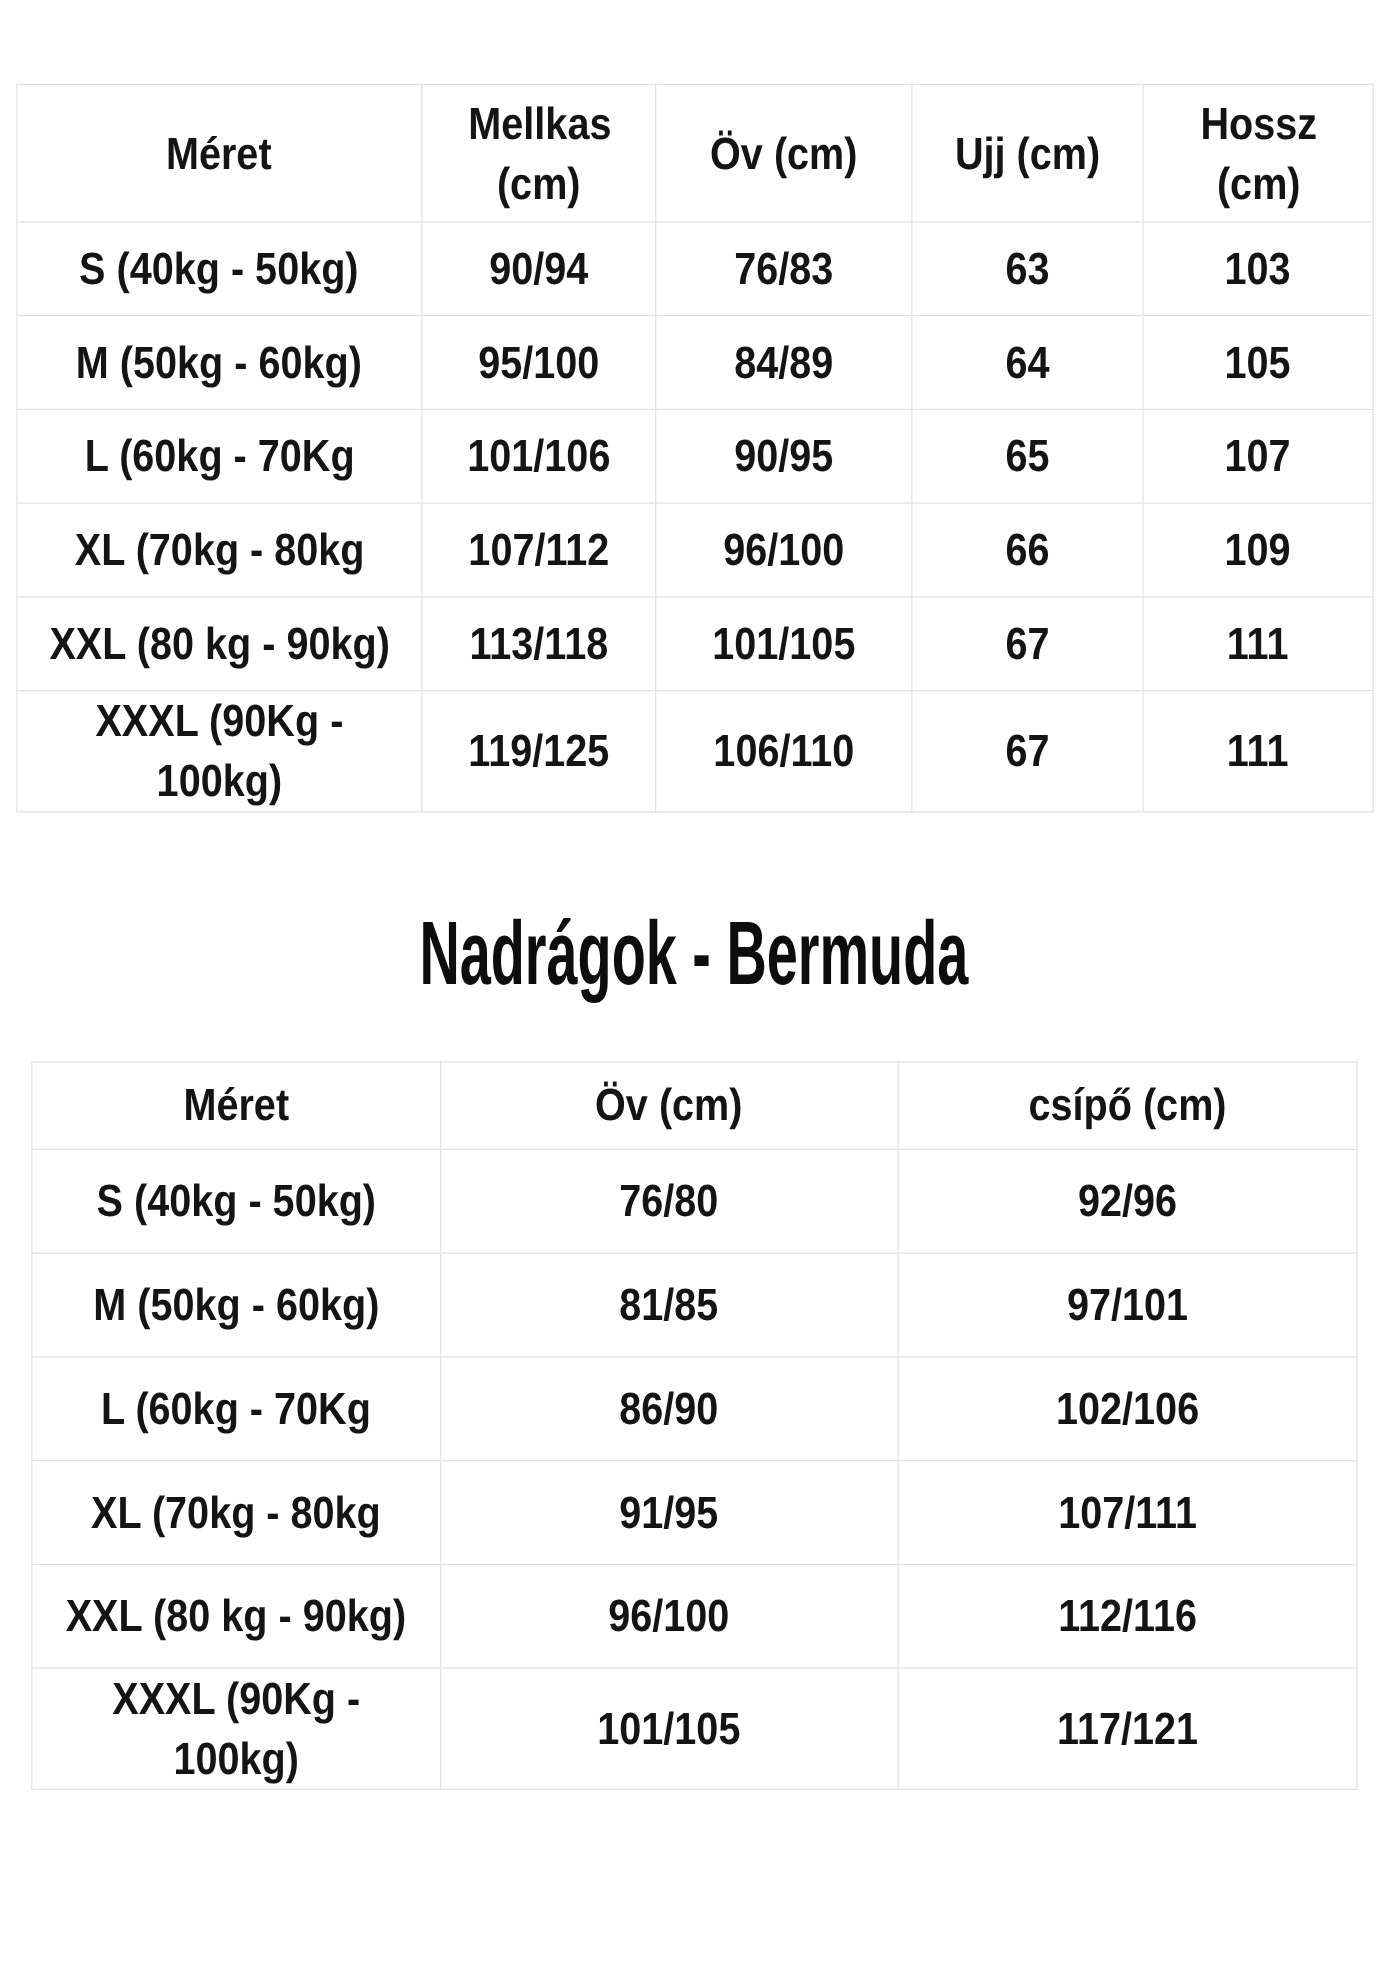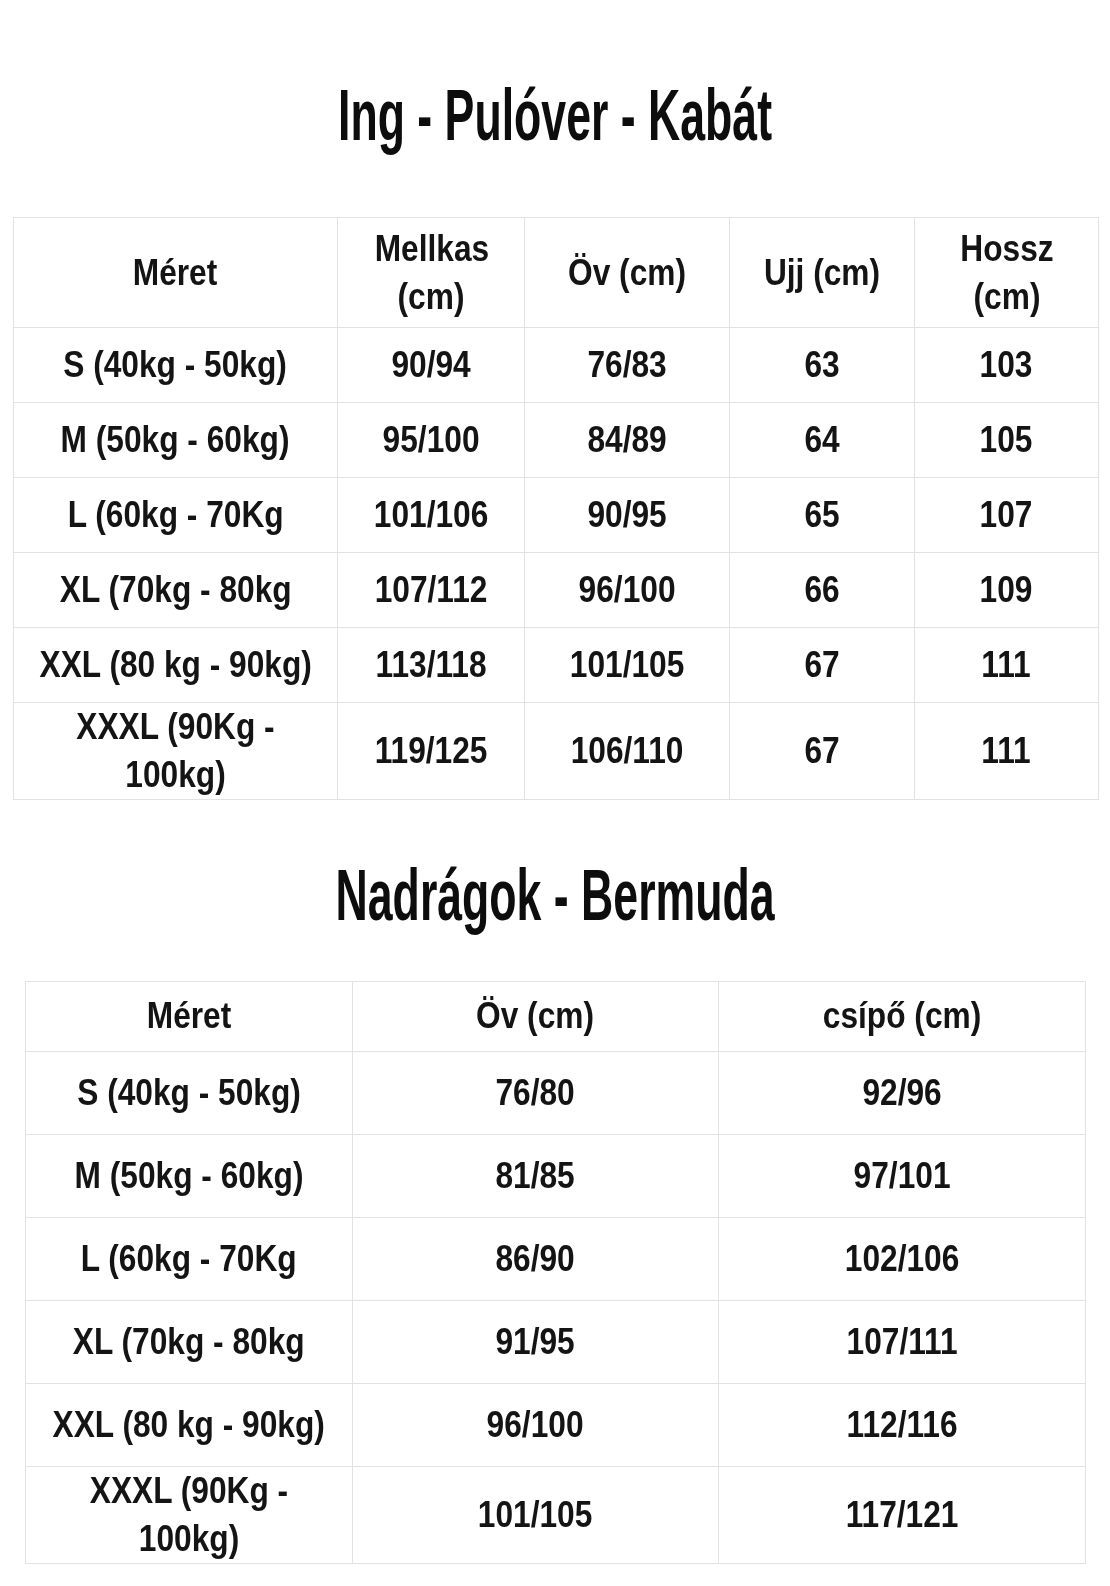--- a/index.html
+++ b/index.html
@@ -15,21 +15,21 @@
     font-size:72px;font-weight:700;color:#0d0d0d;
     white-space:nowrap;
   }
   .section-title .squeeze{
     display:inline-block;
     transform:scaleX(0.62);
     transform-origin:50% 50%;
     letter-spacing:0px;
   }
   #title-1{margin-top:80px;}
-  #title-2{margin-top:60px;}
+  #title-2{margin-top:78px;}
   table{
     border-collapse:collapse;
     table-layout:fixed;
   }
   #table-1{margin:67px 0 0 13px;width:1085px;}
   #table-2{margin:51px 0 0 25px;width:1060px;}
   th,td{
     border:1px solid #e2e2e2;
     text-align:center;vertical-align:middle;
     font-weight:700;font-size:36px;color:#141414;
@@ -45,21 +45,20 @@
     transform:scaleX(0.88);
     transform-origin:50% 50%;
   }
   .narrow{max-width:128px;}
 </style>
 </head>
 <body>
 
 <main>
 
-  <h1 id="title-1" class="section-title"><span class="squeeze">Ing - Pulóver - Kabát</span></h1>
 
   <table id="table-1">
     <colgroup>
       <col style="width:324px">
         <col style="width:187px">
         <col style="width:205px">
         <col style="width:185px">
         <col style="width:184px">
     </colgroup>
     <thead>

